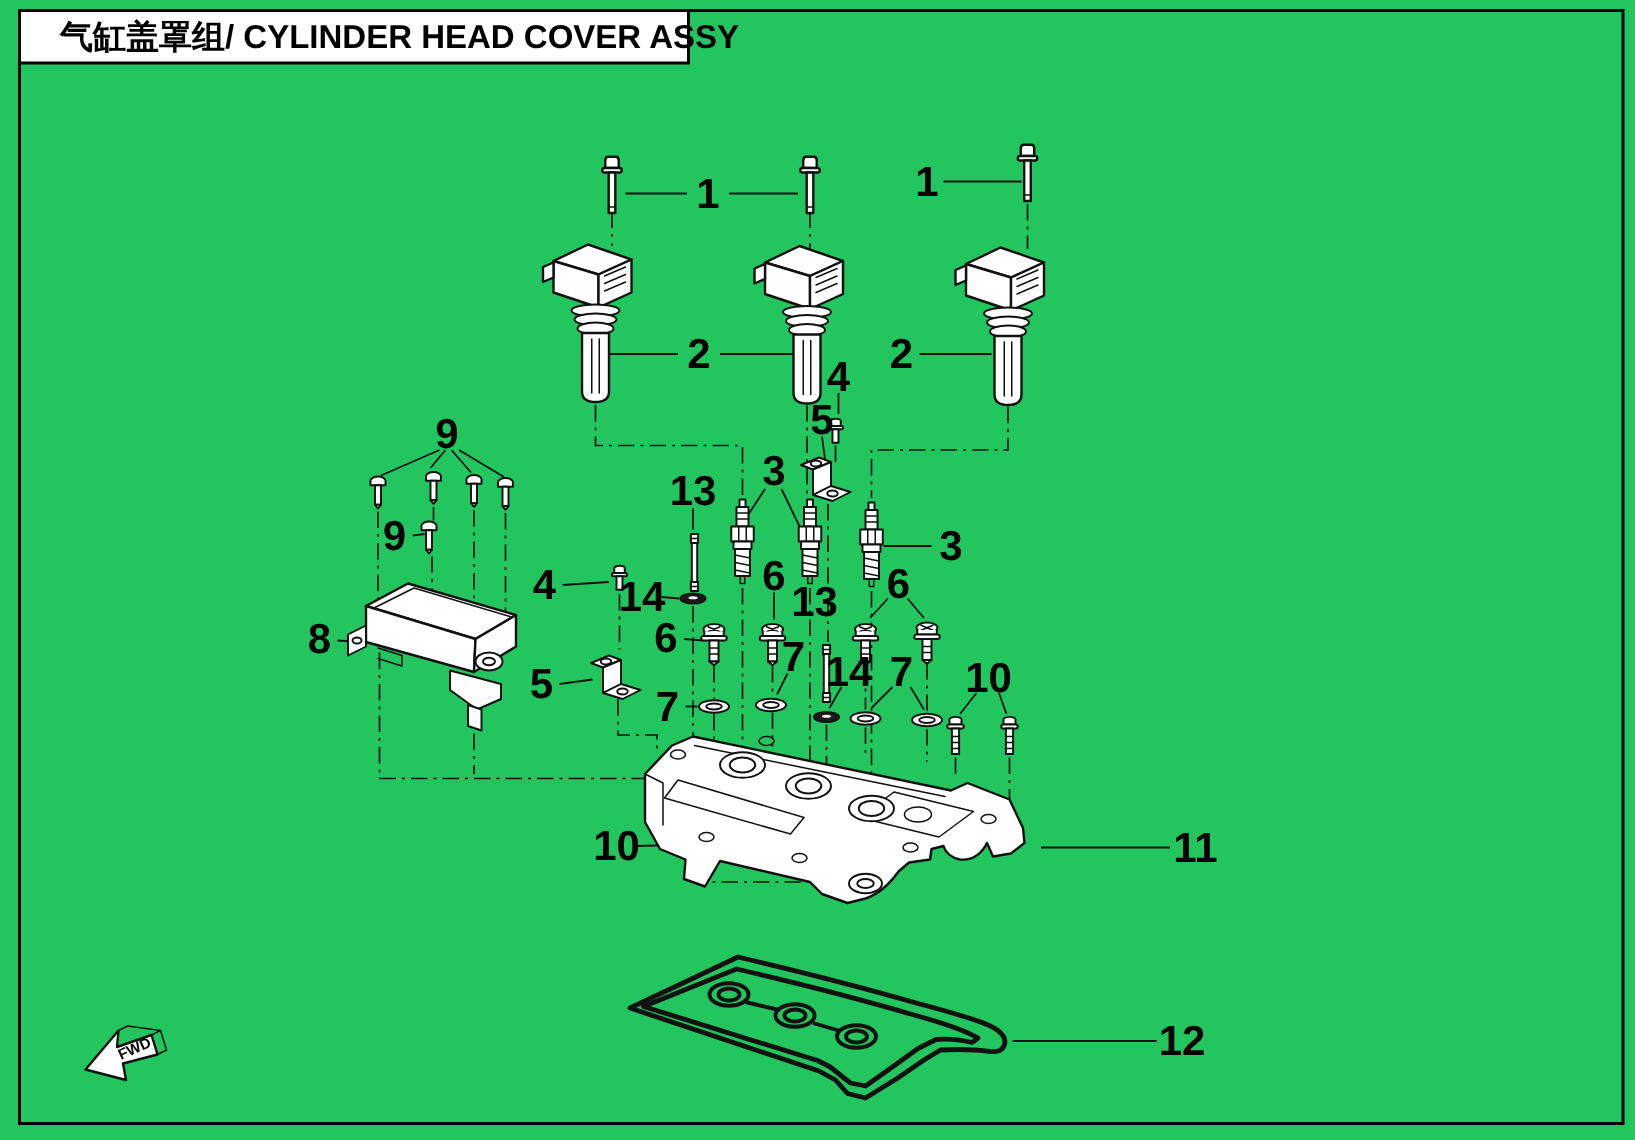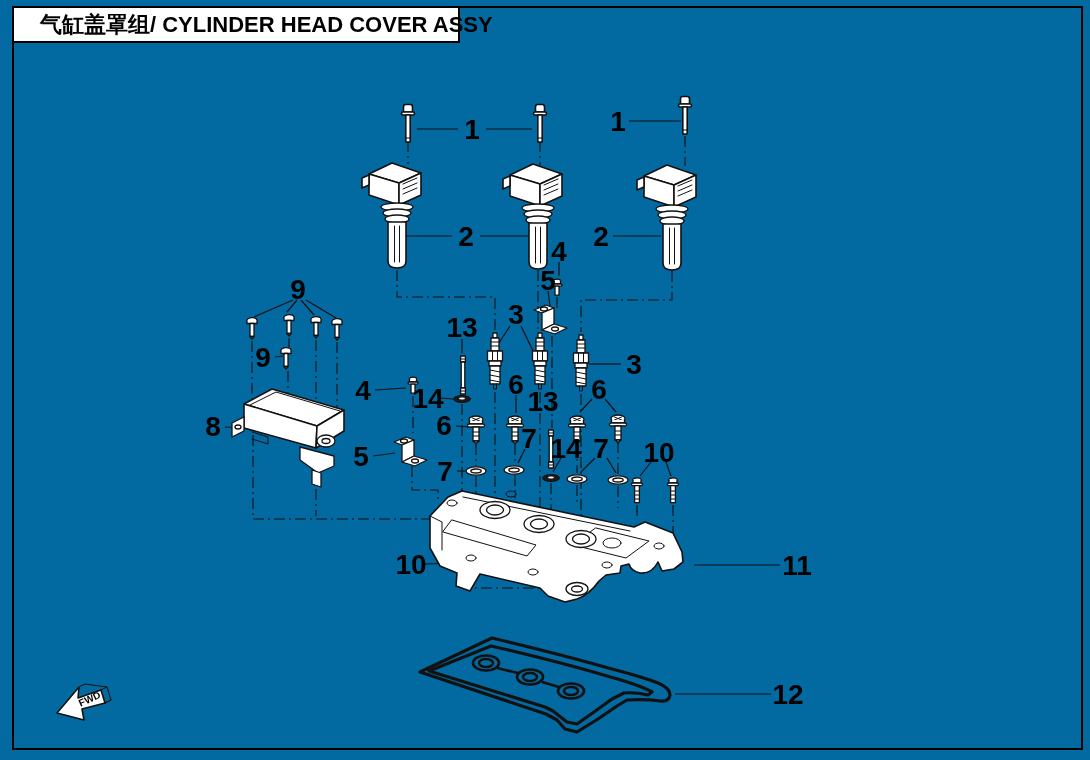--- a/index.html
+++ b/index.html
@@ -1,16 +1,16 @@
 <!DOCTYPE html>
 <html><head>
 <meta charset="utf-8">
 <style>
   html,body{margin:0;padding:0;background:#fff;}
-  .page{position:relative;width:1090px;height:760px;background:#0369a1;overflow:hidden;
+  .page{position:relative;width:1090px;height:760px;background:#22c55e;overflow:hidden;
         font-family:"Liberation Sans",sans-serif;}
   svg{position:absolute;left:0;top:0;}
   .o  {fill:#fff;stroke:#111;stroke-width:1.6;stroke-linejoin:round;stroke-linecap:round;}
   .o2 {fill:#fff;stroke:#111;stroke-width:1.3;stroke-linejoin:round;}
   .d  {fill:none;stroke:#111;stroke-width:1;stroke-linejoin:round;stroke-linecap:round;}
   .ax {fill:none;stroke:#111;stroke-width:1.1;stroke-dasharray:11 4 2 4;}
   .ld {fill:none;stroke:#111;stroke-width:1.2;}
   .blk{fill:#1a1a1a;stroke:#111;stroke-width:1;}
   .thick{fill:none;stroke:#111;stroke-width:3.2;stroke-linejoin:round;stroke-linecap:round;}
   .ring{fill:none;stroke:#111;stroke-width:2.6;}

